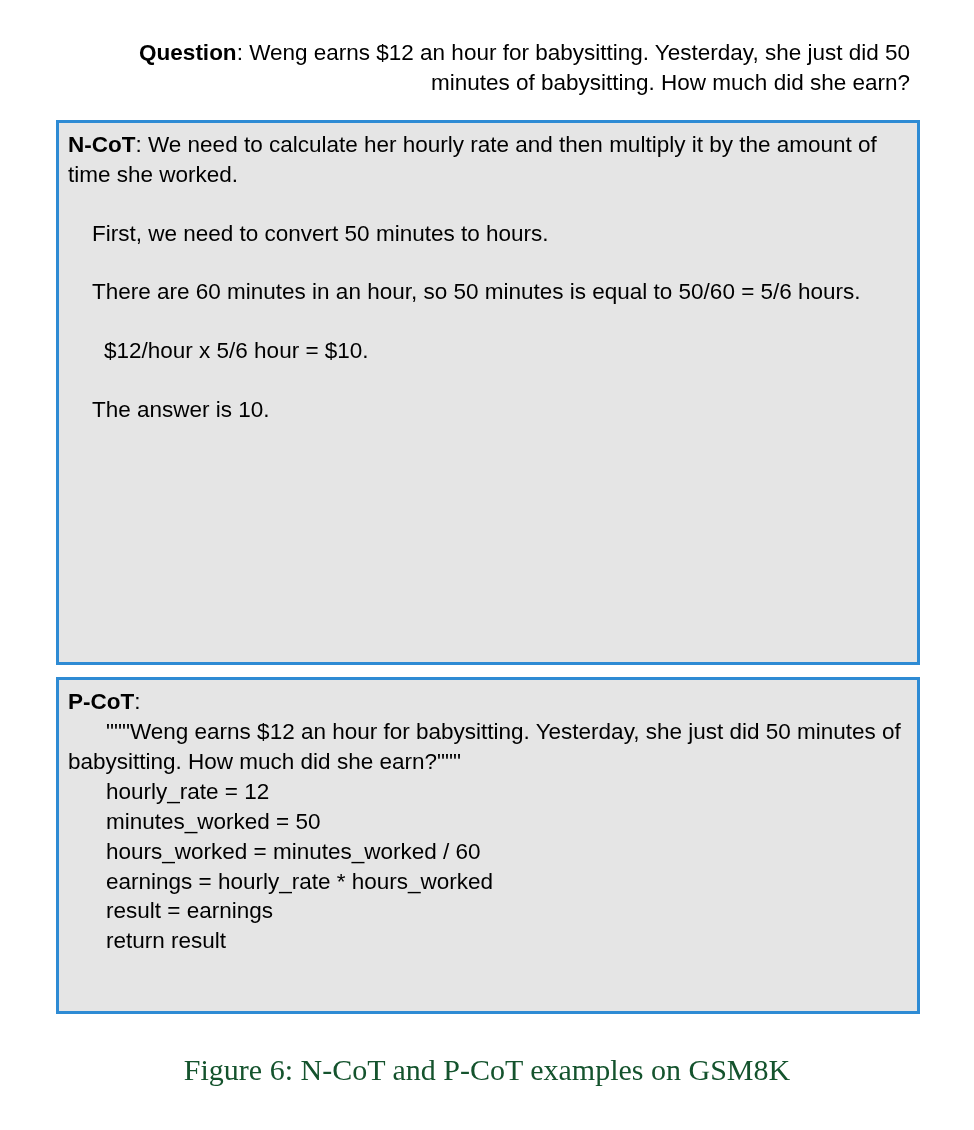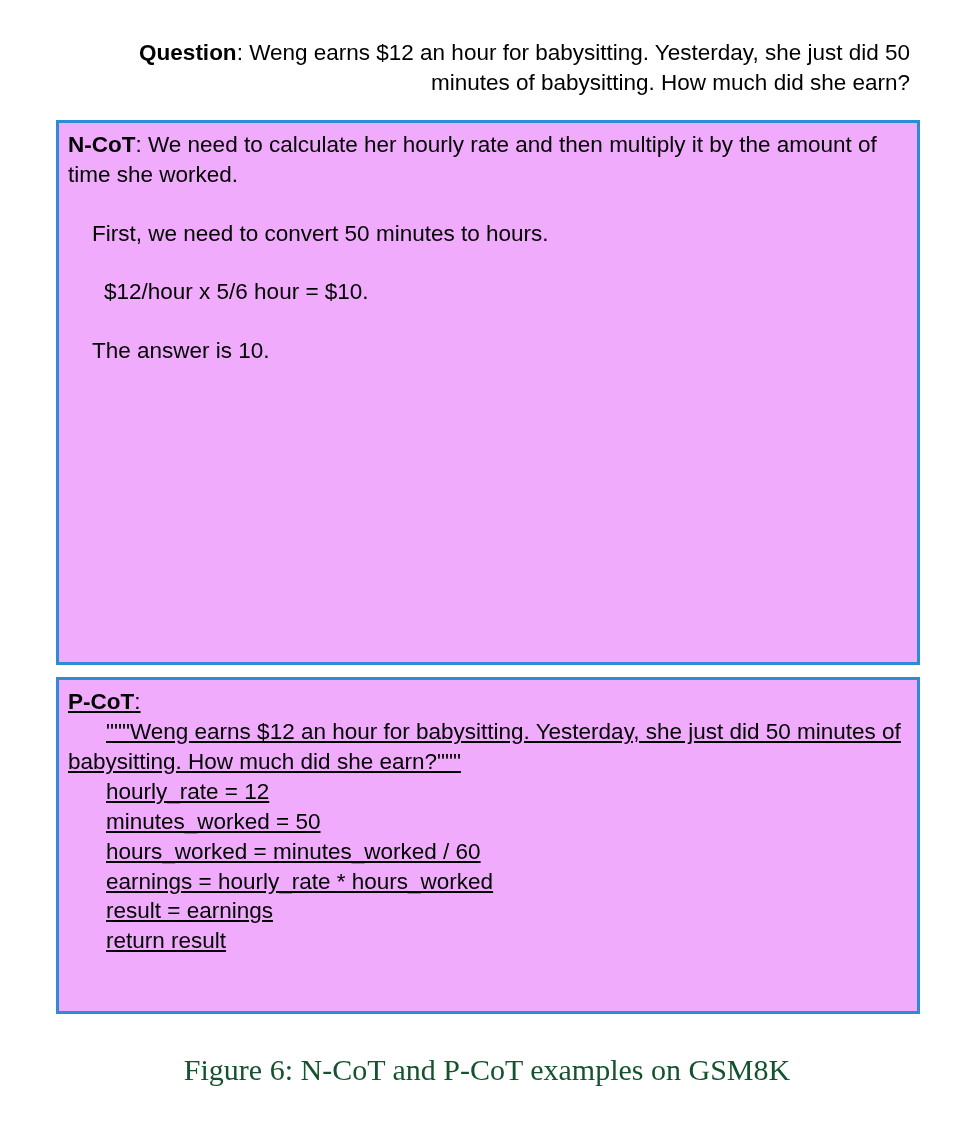--- a/index.html
+++ b/index.html
@@ -36,21 +36,21 @@
     font-weight: bold;
   }
 
   
   .cot-box {
     position: absolute;
     left: 56px;
     width: 864px;
     box-sizing: border-box;
     border: 3px solid #2e8bd4;
-    background: #f0abfc;
+    background: #e5e5e5;
     padding: 7px 9px 9px 9px;
     font-size: 22.5px;
     line-height: 1.33;
   }
   .cot-box.ncot {
     top: 120px;
     height: 545px;
   }
   .cot-box.pcot {
     top: 677px;
@@ -72,21 +72,20 @@
   }
   .cot-label {
     font-weight: bold;
   }
 
   
   .code-line {
     margin: 0;
     text-align: left;
     white-space: normal;
-    text-decoration: underline;
   }
   .code-line.indent1 {
     padding-left: 38px;
   }
   .code-line.docstring {
     padding-left: 0;
     text-indent: 38px;
   }
 
   
@@ -108,20 +107,21 @@
 <div class="page">
 
   <div class="question-block">
     <span class="q-indent"></span><span class="q-label">Question</span><span>: </span><span>Weng earns $12 an hour for babysitting.  Yesterday, she just did 50 minutes of babysitting.  How much did she earn?</span>
   </div>
 
   <div class="cot-box ncot">
     <p class="para"><span class="cot-label">N-CoT</span><span>: </span><span>We need to calculate her hourly rate and then multiply it by the amount of time she worked.</span></p>
 
     <p class="para spaced">First, we need to convert 50 minutes to hours.</p>
+    <p class="para spaced">There are 60 minutes in an hour, so 50 minutes is equal to 50/60 = 5/6 hours.</p>
     <p class="para formula">$12/hour x 5/6 hour = $10.</p>
     <p class="para spaced">The answer is 10.</p>
   </div>
 
   <div class="cot-box pcot">
     <p class="code-line"><span class="cot-label">P-CoT</span><span>:</span></p>
 
     <p class="code-line docstring">"""Weng earns $12 an hour for babysitting.  Yesterday, she just did 50 minutes of babysitting.  How much did she earn?"""</p>
     <p class="code-line indent1">hourly_rate = 12</p>
     <p class="code-line indent1">minutes_worked = 50</p>

